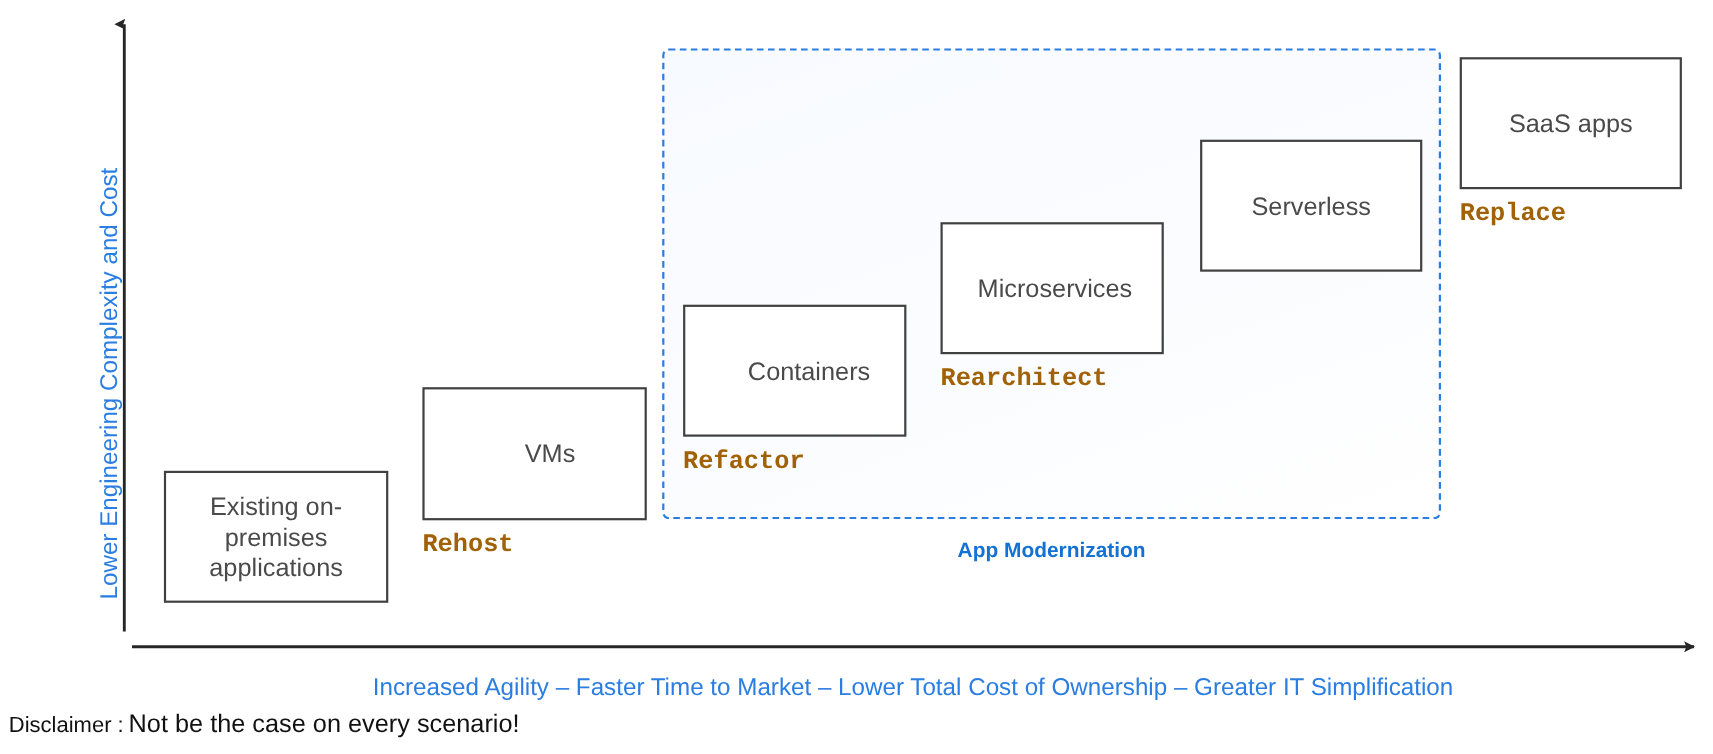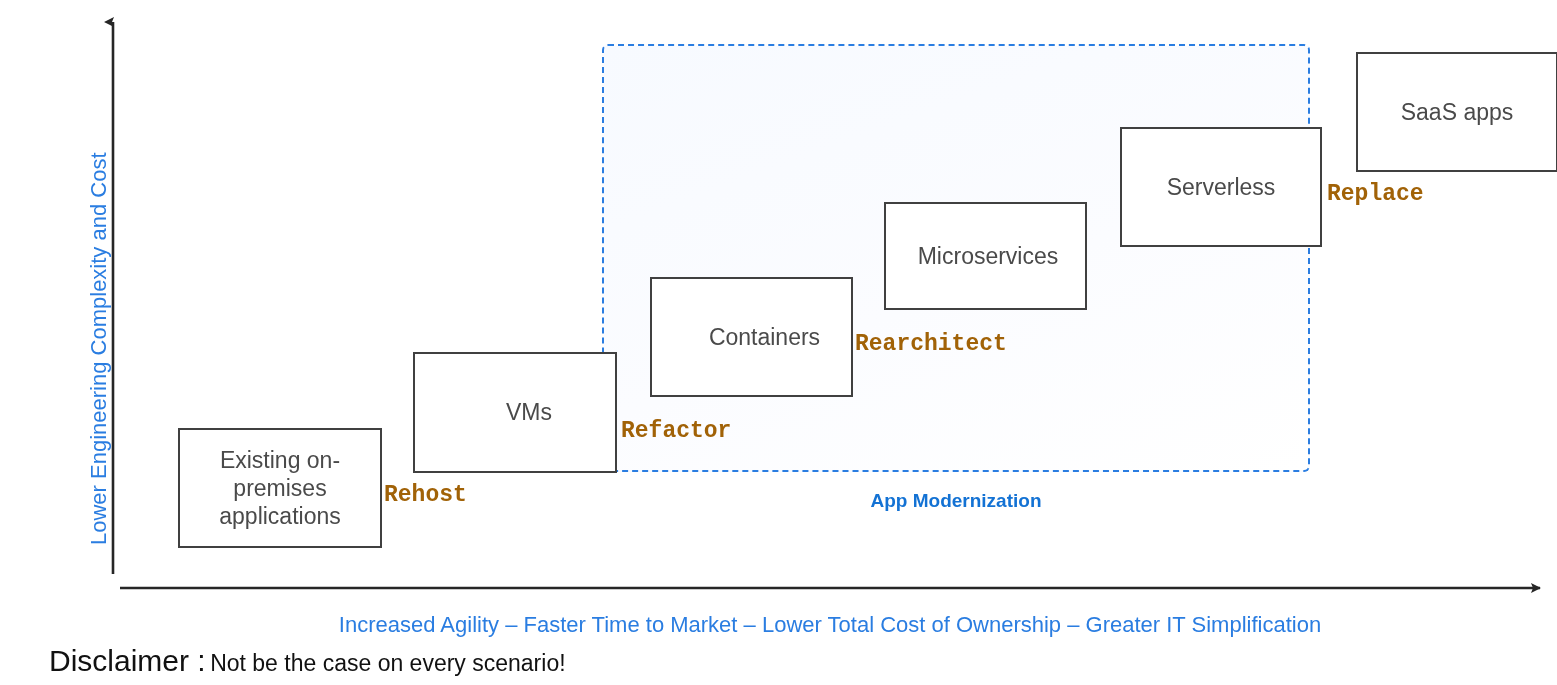--- a/index.html
+++ b/index.html
@@ -89,21 +89,20 @@
     border: 2px solid #404040;
     background: #ffffff;
     display: flex;
     align-items: center;
     justify-content: center;
     text-align: center;
     color: #4a4a4a;
     font-size: 23px;
     line-height: 1.22;
     padding: 2px 6px;
-    margin-left: 29px;
   }
   .stage-caption {
     position: absolute;
     left: 0;
     width: 100%;
     color: #a16207;
     font-size: 23px;
     font-weight: bold;
     line-height: 1.22;
     white-space: pre-line;
@@ -112,22 +111,21 @@
 
   
   #disclaimer {
     position: absolute;
     left: 8px;
     top: 644px;
     color: #111111;
     white-space: nowrap;
   }
   #disclaimer-label {
-    font-size: 30px;
-    margin-left: 41px;
+    font-size: 20px;
   }
   #disclaimer-text {
     font-size: 23px;
   }
 </style>
 </head>
 <body>
 
 <div id="canvas">
 
@@ -154,25 +152,25 @@
     <div class="stage-box" style="width:204px; height:120px;">Existing on-premises applications</div>
   </div>
 
   <div class="stage" style="left:384px; top:352px; width:204px; height:121px;">
     <div class="stage-box" style="width:204px; height:121px;padding-left:34px;">VMs</div>
     <div class="stage-caption" style="top:129px;">Rehost</div>
   </div>
 
   <div class="stage" style="left:621px; top:277px; width:203px; height:120px;">
     <div class="stage-box" style="width:203px; height:120px;padding-left:32px;">Containers</div>
-    <div class="stage-caption" style="top:128px;margin-top:12px;">Refactor</div>
+    <div class="stage-caption" style="top:128px;">Refactor</div>
   </div>
 
   <div class="stage" style="left:855px; top:202px; width:203px; height:120px;">
-    <div class="stage-box" style="width:203px; height:108px;padding-left:11px;">Microservices</div>
+    <div class="stage-box" style="width:203px; height:120px;padding-left:11px;">Microservices</div>
     <div class="stage-caption" style="top:128px;">Rearchitect</div>
   </div>
 
   <div class="stage" style="left:1091px; top:127px; width:202px; height:120px;">
     <div class="stage-box" style="width:202px; height:120px;">Serverless</div>
   </div>
 
   <div class="stage" style="left:1327px; top:52px; width:202px; height:120px;">
     <div class="stage-box" style="width:202px; height:120px;">SaaS apps</div>
     <div class="stage-caption" style="top:128px;">Replace</div>

